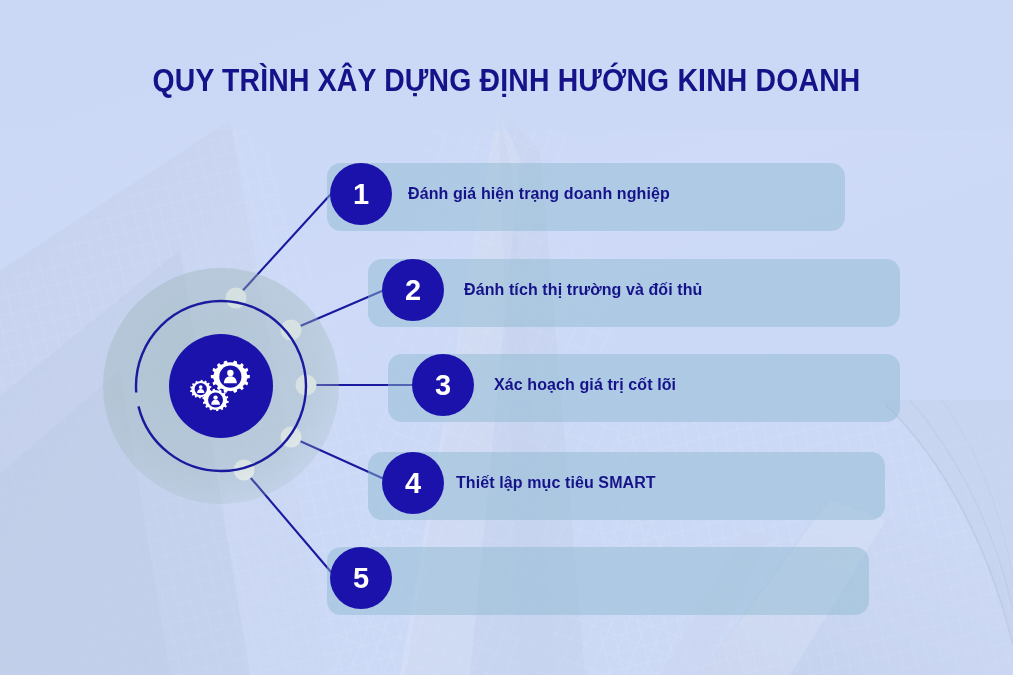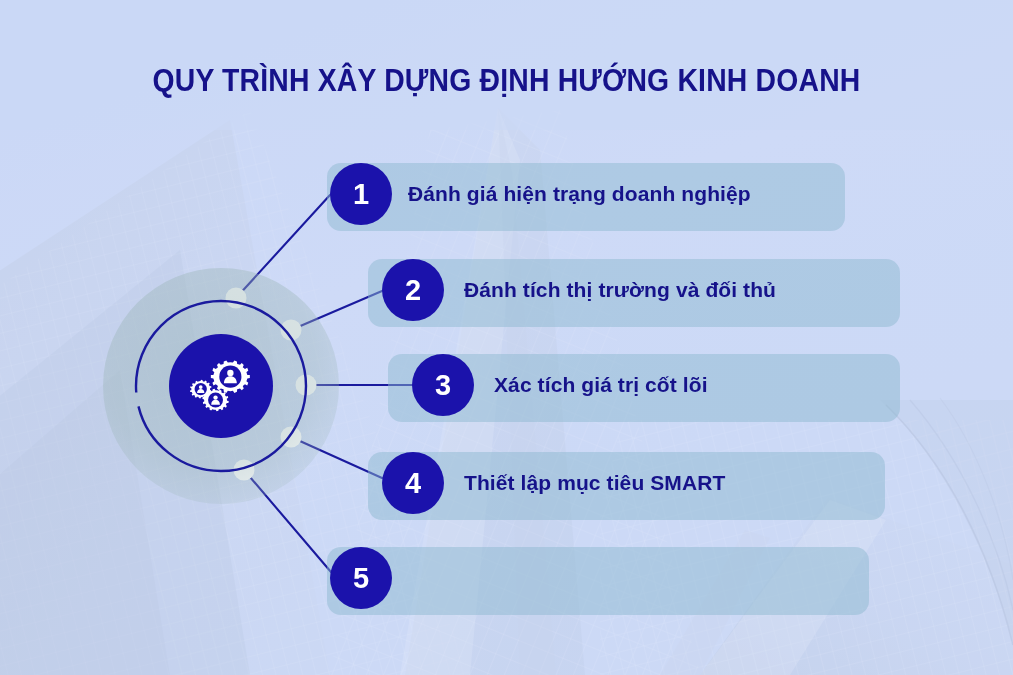--- a/index.html
+++ b/index.html
@@ -133,21 +133,21 @@
     justify-content: center;
     font-size: 29px;
     font-weight: bold;
     z-index: 3;
     flex: none;
   }
 
   .step-label {
     position: relative;
     color: #16128a;
-    font-size: 21px;
+    font-size: 16px;
     font-weight: bold;
     white-space: nowrap;
     z-index: 3;
     letter-spacing: 0.1px;
   }
 </style>
 </head>
 <body>
 
 <div id="stage">
@@ -321,27 +321,27 @@
 
   <div class="step" style="left:382px; top:259px;">
     <div class="step-card" style="left:-14px; width:532px;"></div>
     <div class="step-badge">2</div>
     <div class="step-label" style="margin-left:20px;">Đánh tích thị trường và đối thủ</div>
   </div>
 
   <div class="step" style="left:412px; top:354px;">
     <div class="step-card" style="left:-24px; width:512px;"></div>
     <div class="step-badge">3</div>
-    <div class="step-label" style="margin-left:20px;">Xác tích giá trị cốt lõi</div>
+    <div class="step-label" style="margin-left:20px;">Xác hoạch giá trị cốt lõi</div>
   </div>
 
   <div class="step" style="left:382px; top:452px;">
     <div class="step-card" style="left:-14px; width:517px;"></div>
     <div class="step-badge">4</div>
-    <div class="step-label" style="margin-left:20px;">Thiết lập mục tiêu SMART</div>
+    <div class="step-label" style="margin-left:12px;">Thiết lập mục tiêu SMART</div>
   </div>
 
   <div class="step" style="left:330px; top:547px;">
     <div class="step-card" style="left:-3px; width:542px;"></div>
     <div class="step-badge">5</div>
   </div>
 
 </div>
 
 </body></html>

